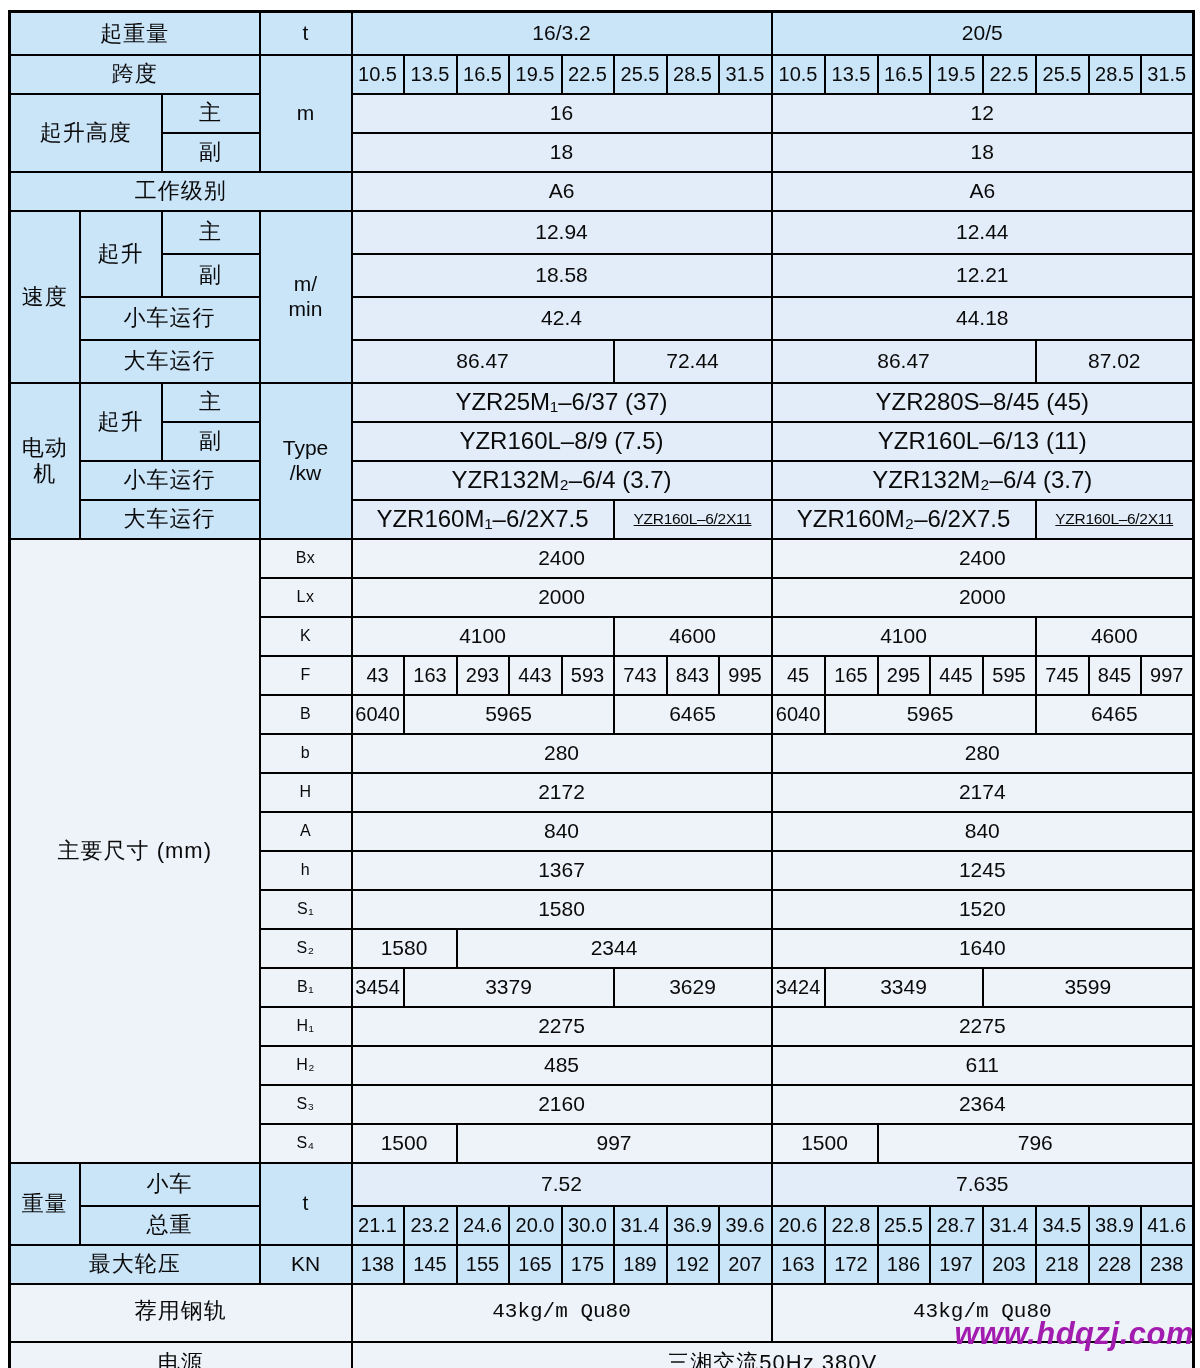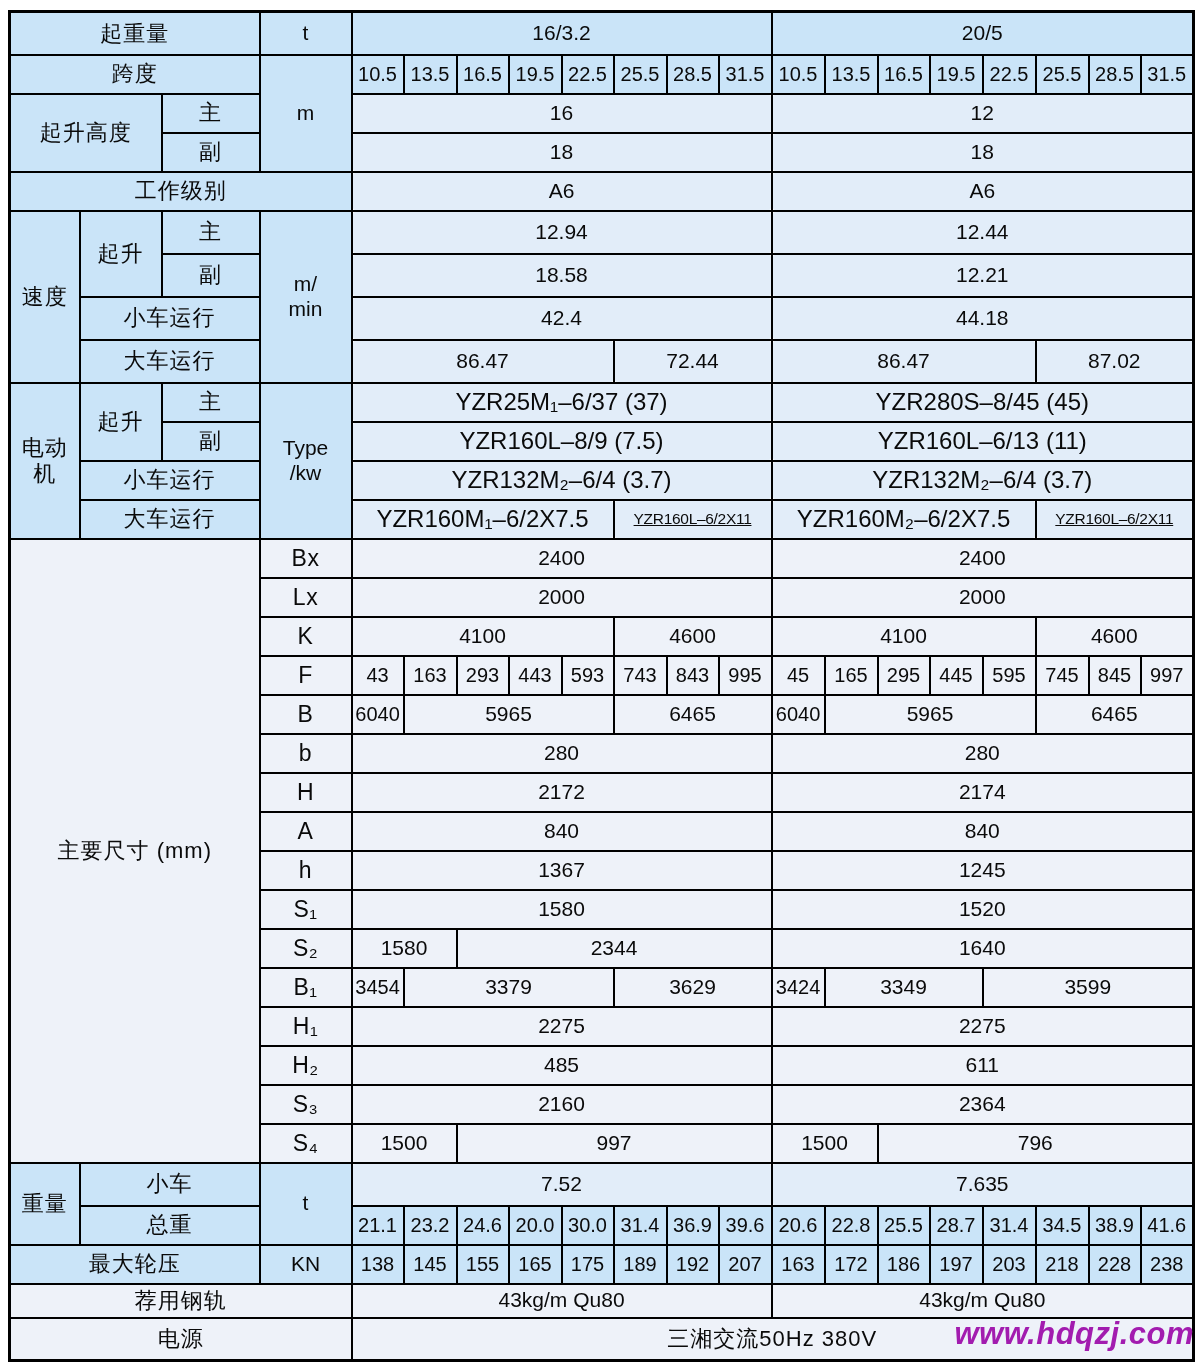--- a/index.html
+++ b/index.html
@@ -22,30 +22,30 @@
     padding:0;
     text-align:center;
     vertical-align:middle;
     font-size:21px;
     line-height:1.15;
     overflow:hidden;
     white-space:pre-line;
   }
   tr{height:39px;}
   tr.tall{height:43px;}
-  tr.rail-row{height:34px;}
+  tr.rail-row{height:58px;font-family:Liberation Mono, monospace;}
   .blue{background:#cae4f8;}
-  .light{background:#e2edf9;border-radius:6px;}
+  .light{background:#e2edf9;}
   .pale{background:#eef2f9;}
   .zh{font-size:22px;letter-spacing:1px;}
   .unit{font-size:21px;letter-spacing:0;}
   .sm{font-size:20px;letter-spacing:0;}
   .motor{font-size:24px;letter-spacing:0;}
   .motor-narrow{font-size:15.5px;letter-spacing:-0.3px;text-decoration:underline;}
-  .dimname{font-size:23px;letter-spacing:0.5px;}
+  .dimname{font-size:16px;letter-spacing:0.5px;}
   .watermark{
     position:absolute;
     right:6px;bottom:16px;
     font-size:31px;
     font-weight:bold;
     font-style:italic;
     color:#a21caf;
     letter-spacing:0.5px;
   }
 </style>

